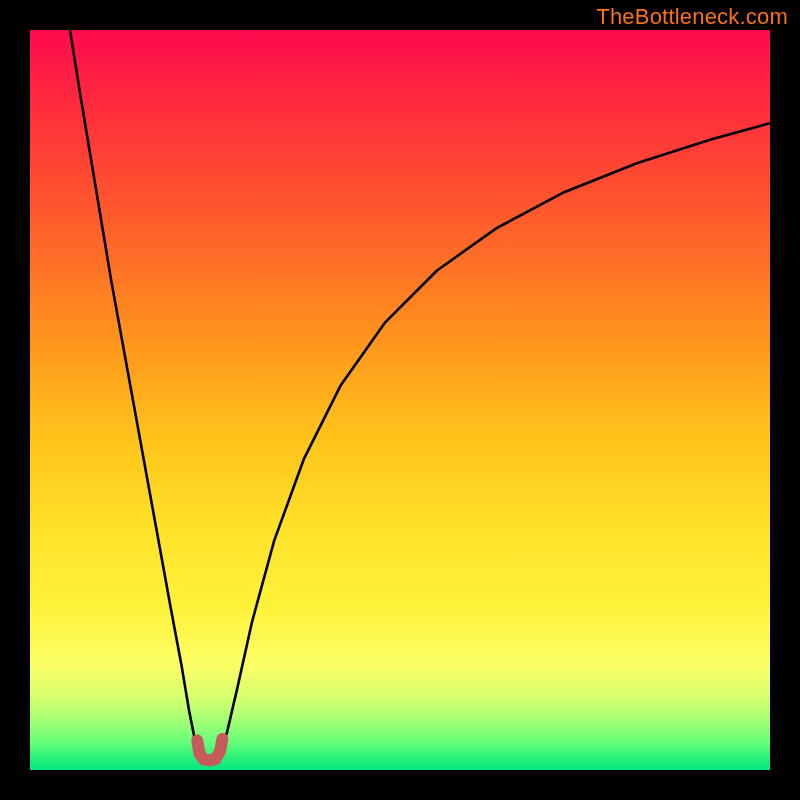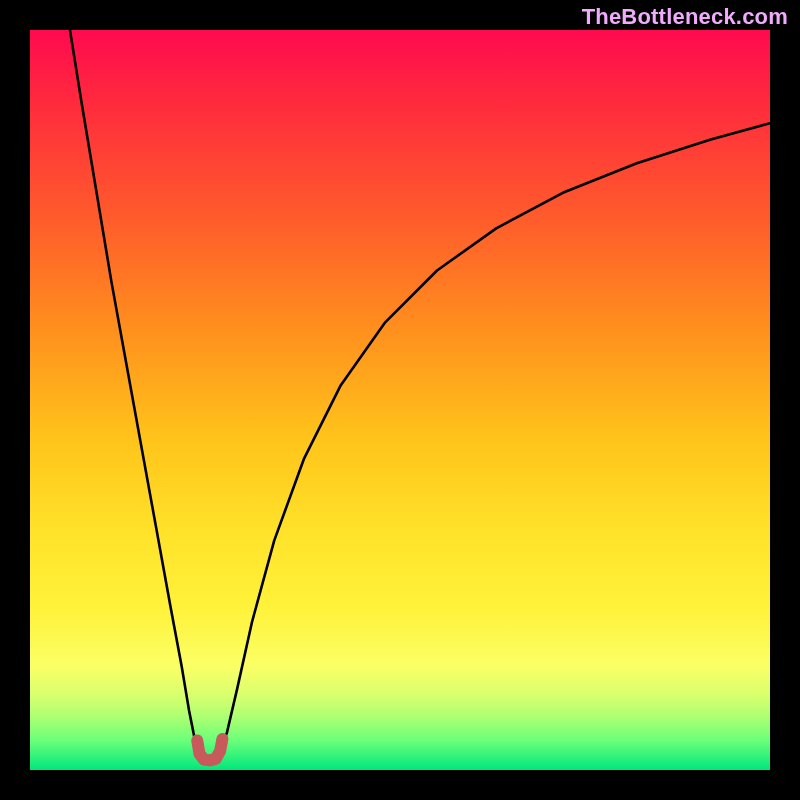--- a/index.html
+++ b/index.html
@@ -38,23 +38,23 @@
       #d7ff6e 90%,
       #aaff73 93%,
       #6bff79 96%,
       #00e77d 100%
     );
   }
   .watermark {
     position: absolute;
     top: 4px;
     right: 12px;
-    color: #f0abfc;
+    color: #f97316;
     font-size: 22px;
-    font-weight: 700;
+    font-weight: 400;
     letter-spacing: 0.2px;
   }
   svg {
     position: absolute;
     top: 0;
     left: 0;
   }
 </style>
 </head>
 <body>

